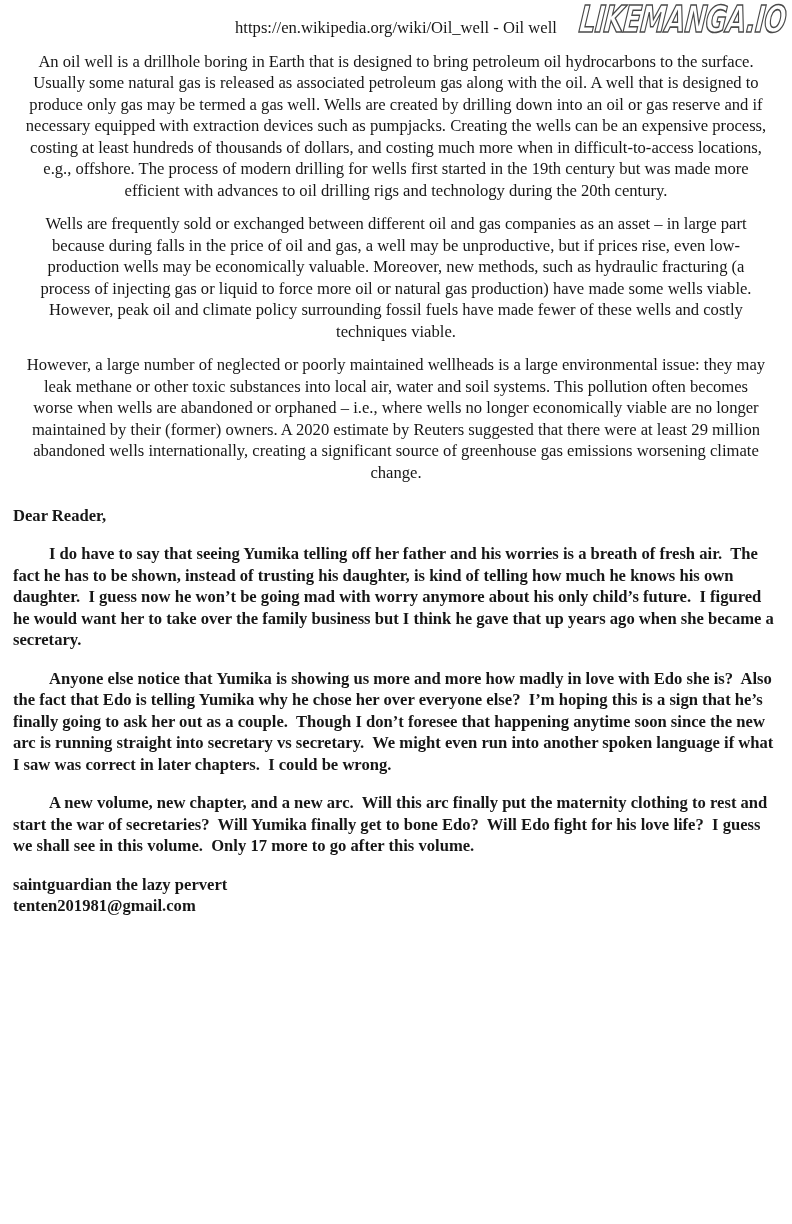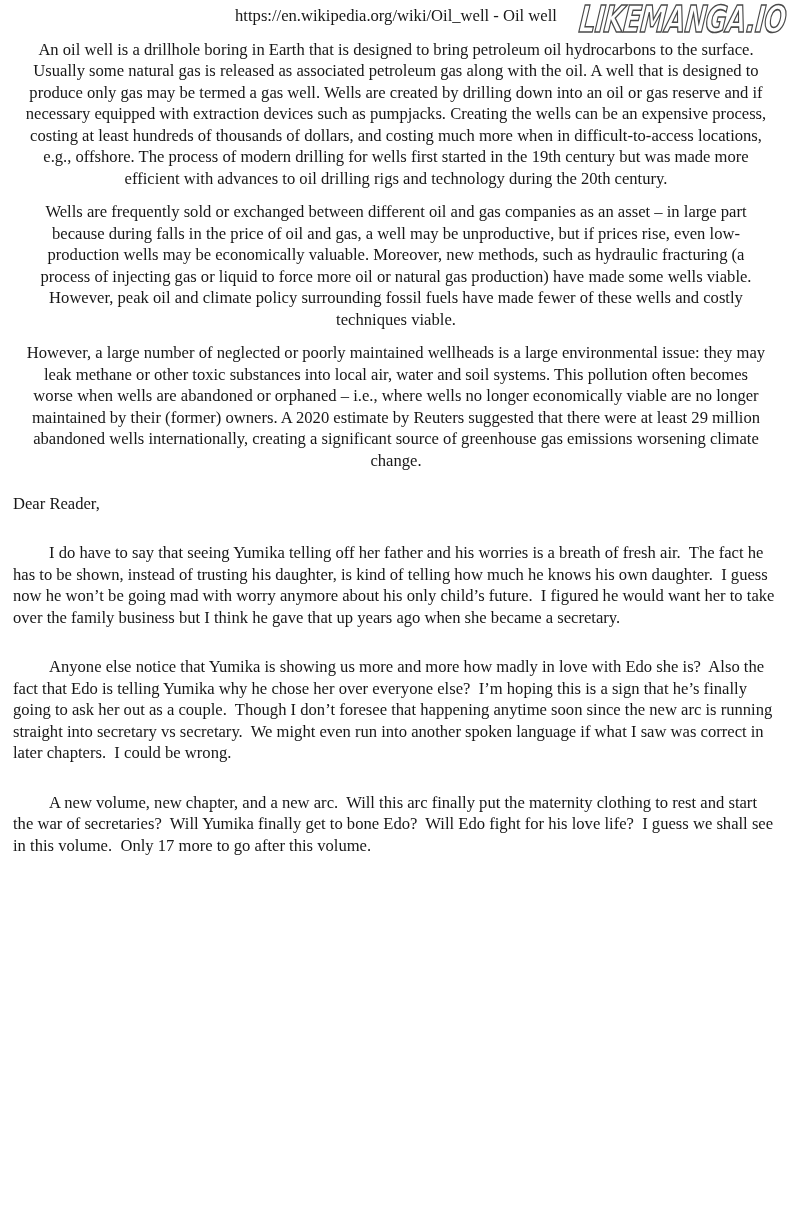--- a/index.html
+++ b/index.html
@@ -29,29 +29,29 @@
     color: transparent;
     -webkit-text-stroke: 1.6px #4a4a4a;
     transform: scaleX(0.70) skewX(-8deg);
     transform-origin: top right;
     white-space: nowrap;
     pointer-events: none;
     z-index: 2;
   }
   .header-line {
     text-align: center;
-    margin: 0;
+    margin: 12px;
   }
   .article p {
     text-align: center;
     margin: 12px;
   }
   .letter { margin-top: 21.5px; }
-  .letter p { margin: 0; text-align: left; }
-  .letter .gap-above { margin-top: 28px; }
+  .letter p { margin: 0; text-align: left; font-weight: bold; }
+  .letter .gap-above { margin-top: 17px; }
   .letter .body-par {
     text-indent: 36px;
     white-space: pre-wrap;
   }
   .sig-block p { margin: 0; }
 </style>
 </head>
 <body>
 
 <div class="page">
@@ -70,15 +70,19 @@
     <p class="salutation">Dear Reader,</p>
 
     <p class="body-par gap-above">I do have to say that seeing Yumika telling off her father and his worries is a breath of fresh air.  The fact he has to be shown, instead of trusting his daughter, is kind of telling how much he knows his own daughter.  I guess now he won’t be going mad with worry anymore about his only child’s future.  I figured he would want her to take over the family business but I think he gave that up years ago when she became a secretary.</p>
 
     <p class="body-par gap-above">Anyone else notice that Yumika is showing us more and more how madly in love with Edo she is?  Also the fact that Edo is telling Yumika why he chose her over everyone else?  I’m hoping this is a sign that he’s finally going to ask her out as a couple.  Though I don’t foresee that happening anytime soon since the new arc is running straight into secretary vs secretary.  We might even run into another spoken language if what I saw was correct in later chapters.  I could be wrong.</p>
 
     <p class="body-par gap-above">A new volume, new chapter, and a new arc.  Will this arc finally put the maternity clothing to rest and start the war of secretaries?  Will Yumika finally get to bone Edo?  Will Edo fight for his love life?  I guess we shall see in this volume.  Only 17 more to go after this volume.</p>
 
 
 
+    <div class="sig-block gap-above">
+      <p>saintguardian the lazy pervert</p>
+      <p>tenten201981@gmail.com</p>
+    </div>
   </div>
 
 </div>
 
 </body></html>

